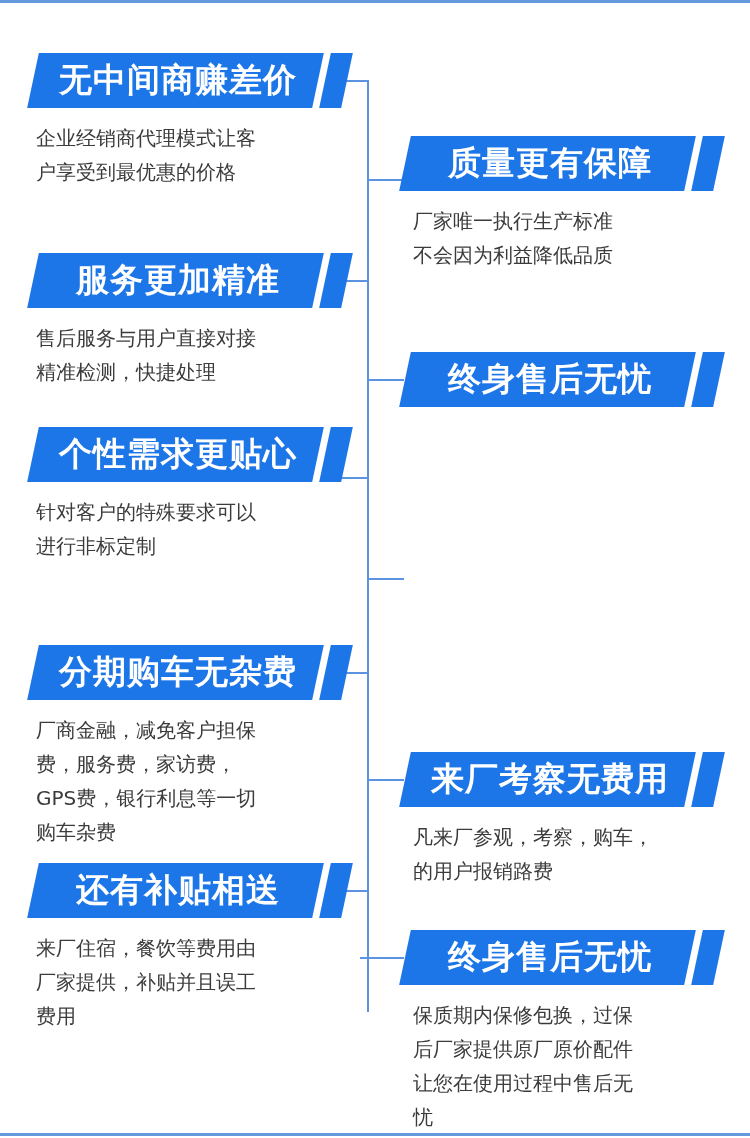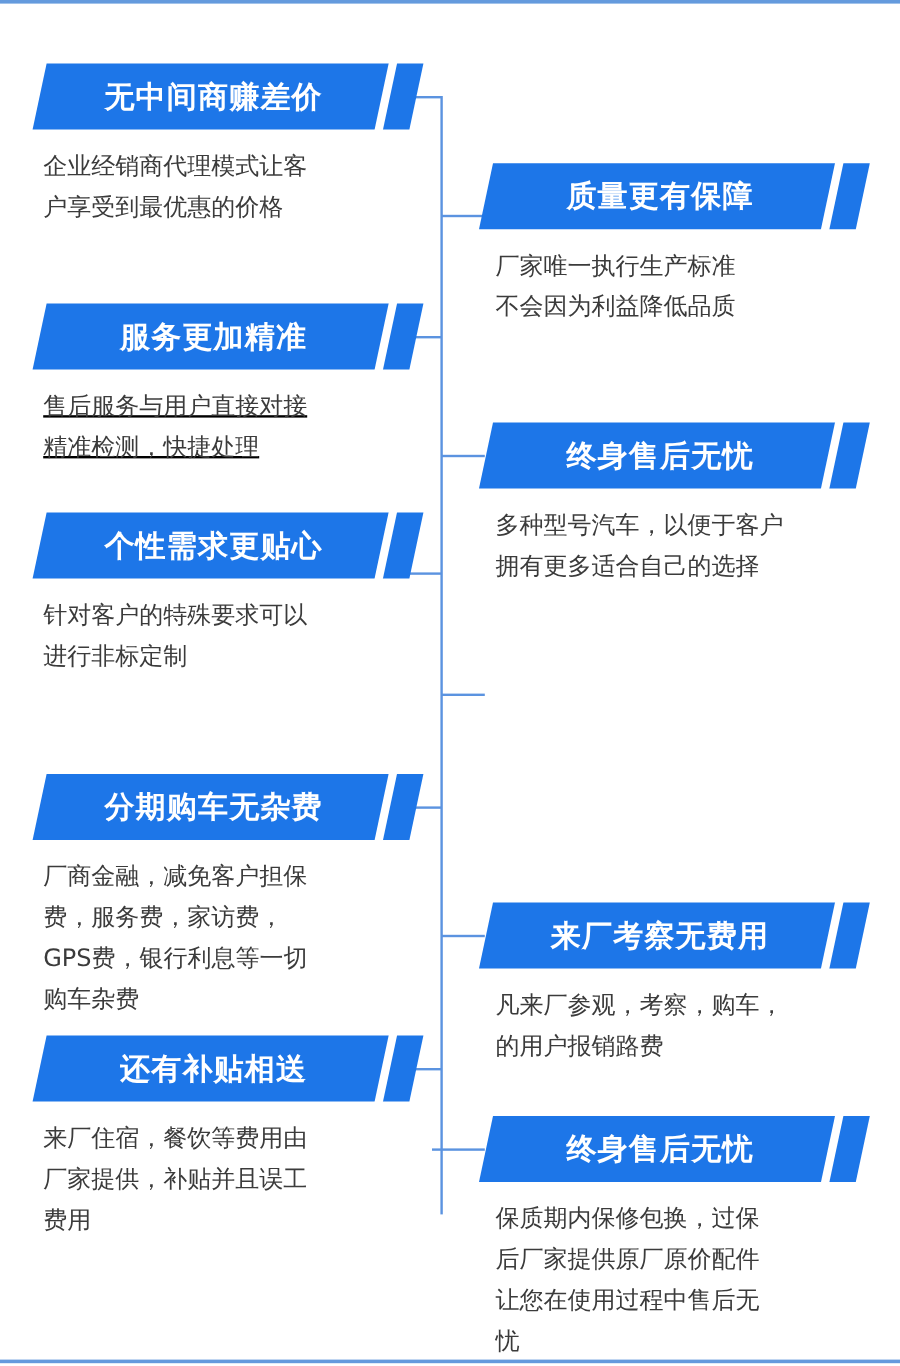--- a/index.html
+++ b/index.html
@@ -23,41 +23,41 @@
   .conn-2{top:280px;} .conn-3{top:379px;}
   .conn-4{top:477px;} .conn-5{top:578px;}
   .conn-6{top:672px;} .conn-7{top:779px;}
   .conn-8{top:890px;} .conn-9{top:957px;left:360px;width:44px;}
 
   
   .item{position:absolute;width:320px;}
   .item-left{left:33px;}
   .item-right{left:405px;}
   .item-0{top:53px;}  .item-1{top:136px;}
-  .item-2{top:253px;text-decoration:underline;} .item-3{top:352px;}
+  .item-2{top:253px;} .item-3{top:352px;}
   .item-4{top:427px;} .item-5{top:551px;}
   .item-6{top:645px;} .item-7{top:752px;}
   .item-8{top:863px;} .item-9{top:930px;}
 
   .banner{position:relative;width:314px;height:55px;}
   .banner-shape{
     position:absolute;inset:0;
     background:#1d76e8;
     transform:skewX(-12deg);
   }
   
   .banner-slash{
     position:absolute;top:-2px;bottom:-2px;right:22px;width:7px;
     background:#ffffff;
     transform:skewX(-12deg);
   }
   .banner-label{
     position:absolute;left:0;top:0;width:290px;height:55px;
     display:flex;align-items:center;justify-content:center;
-    color:#ffffff;font-size:25px;font-weight:bold;letter-spacing:1px;
+    color:#ffffff;font-size:33px;font-weight:bold;letter-spacing:1px;
     white-space:nowrap;
   }
   .body-text{
     margin:0;
     padding:13px 0 0 3px;
     font-size:20px;line-height:34px;color:#3b3b3b;
     white-space:pre-line;
   }
   .item-right .body-text{padding-left:8px;}
 </style>
@@ -111,22 +111,20 @@
     <p class="body-text">售后服务与用户直接对接
 精准检测，快捷处理</p>
   </div>
 
   <div class="item item-right item-3">
     <div class="banner">
       <div class="banner-shape"></div>
       <div class="banner-slash"></div>
       <div class="banner-label">终身售后无忧</div>
     </div>
-    <p class="body-text">多种型号汽车，以便于客户
-拥有更多适合自己的选择</p>
   </div>
 
   <div class="item item-left item-4">
     <div class="banner">
       <div class="banner-shape"></div>
       <div class="banner-slash"></div>
       <div class="banner-label">个性需求更贴心</div>
     </div>
     <p class="body-text">针对客户的特殊要求可以
 进行非标定制</p>

